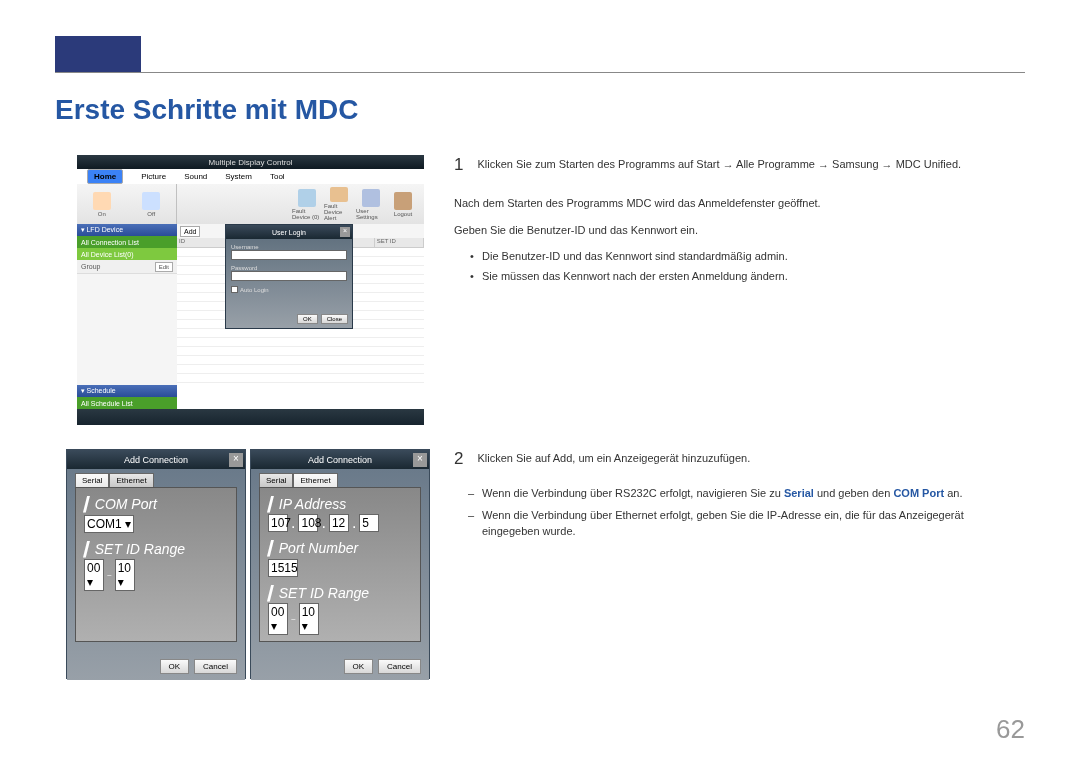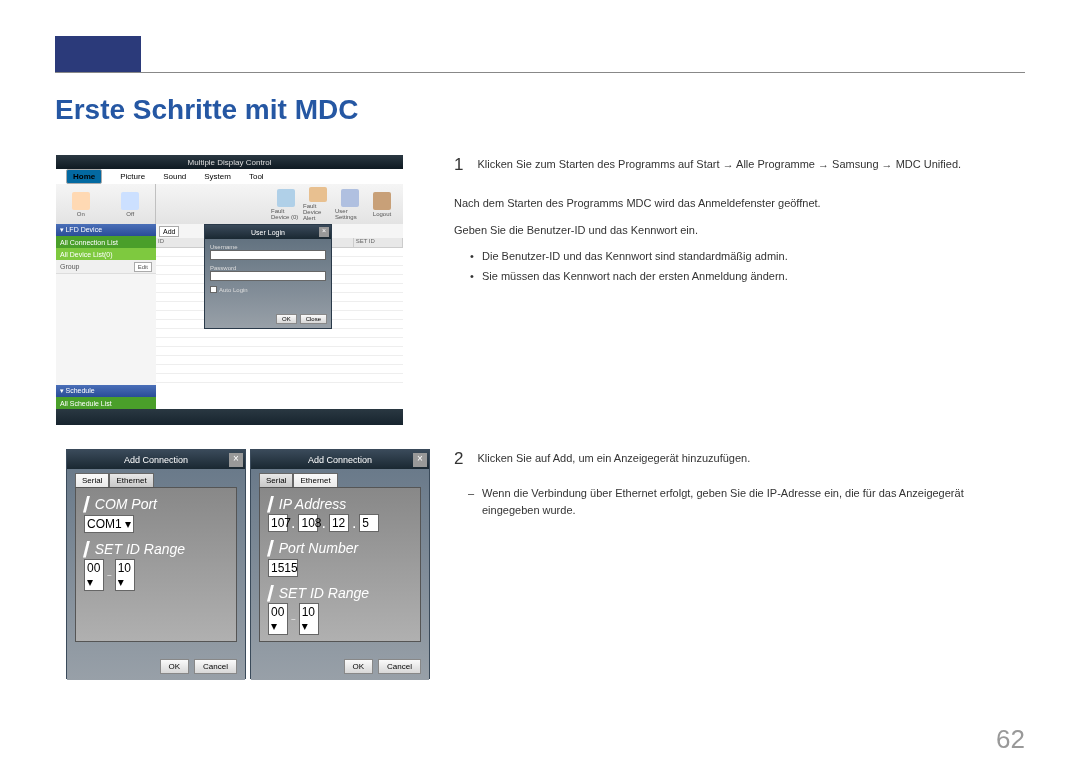--- a/index.html
+++ b/index.html
@@ -1,24 +1,24 @@
 <!DOCTYPE html>
 <html><head>
 <meta charset="utf-8">
 <style>
 * { margin:0; padding:0; box-sizing:border-box; }
 body { width:1080px; height:763px; font-family:Arial,sans-serif; background:#fff; position:relative; }
 .header-line { position:absolute; top:72px; left:55px; width:970px; height:1px; background:#888; }
 .header-accent { position:absolute; top:36px; left:55px; width:86px; height:36px; background:#2b3a7a; }
 .page-title { position:absolute; top:94px; left:55px; font-size:28px; font-weight:bold; color:#2557a3; }
-.page-num { position:absolute; bottom:8px; right:55px; font-size:26px; color:#999; }
-.main-shot { position:absolute; top:155px; left:56px; width:347px; height:270px; background:#17303f; }
+.page-num { position:absolute; bottom:18px; right:55px; font-size:26px; color:#999; }
+.main-shot { position:absolute; top:155px; left:77px; width:347px; height:270px; background:#17303f; }
 .shot-titlebar { height:14px; background:linear-gradient(#2a3842,#0f1a22); display:flex; color:#ddd; font-size:8px; align-items:center; justify-content:center; }
 .shot-menu { height:15px; background:#fff; display:flex; align-items:center; padding-left:10px; gap:18px; font-size:8px; }
-.shot-menu .home{ background:#0369a1; padding:2px 6px; border:1px solid #aaa; border-radius:2px; font-weight:bold; }
+.shot-menu .home{ background:#3b82f6; padding:2px 6px; border:1px solid #aaa; border-radius:2px; font-weight:bold; }
 .shot-toolbar { height:40px; background:linear-gradient(#f5f5f5,#e3e3e3); display:flex; }
 .shot-toolbar .tleft{ width:100px; border-right:1px solid #c0c0c0; display:flex; align-items:center; justify-content:space-around; }
 .shot-toolbar .tright{ flex:1; display:flex; align-items:center; justify-content:flex-end; padding-right:6px; gap:2px; }
 .icon-box{ width:30px; height:34px; display:flex; flex-direction:column; align-items:center; justify-content:center; font-size:6px; color:#555; }
 .icon-box .ic{ width:18px; height:18px; border-radius:2px; margin-bottom:1px; }
 .shot-body { display:flex; height:185px; background:#fff; }
 .shot-sidebar{ width:100px; display:flex; flex-direction:column; font-size:7px; }
 .sb-head{ height:12px; background:linear-gradient(#4a6fb8,#2a4d98); color:#fff; display:flex; align-items:center; padding-left:4px; }
 .sb-green{ height:12px; background:#7ec93f; color:#fff; display:flex; align-items:center; padding-left:4px; }
 .sb-row{ height:14px; background:#f0f0f0; border-bottom:1px solid #ddd; display:flex; align-items:center; padding-left:4px; color:#555; }
@@ -270,15 +270,16 @@
     <li>Sie müssen das Kennwort nach der ersten Anmeldung ändern.</li>
   </ul>
 </div>
 
 <div class="text-col sec2">
   <div class="step-p first"><span class="step-num">2</span>
     <span>Klicken Sie auf </span><span class="b">Add</span><span>, um ein Anzeigegerät hinzuzufügen.</span>
   </div>
   <div style="height:8px"></div>
   <ul class="dash-list">
+    <li><span>Wenn die Verbindung über RS232C erfolgt, navigieren Sie zu </span><span class="blue">Serial</span><span> und geben den </span><span class="blue">COM Port</span><span> an.</span></li>
     <li><span>Wenn die Verbindung über </span><span class="b">Ethernet</span><span> erfolgt, geben Sie die IP-Adresse ein, die für das Anzeigegerät eingegeben wurde.</span></li>
   </ul>
 </div>
 
 </body></html>

